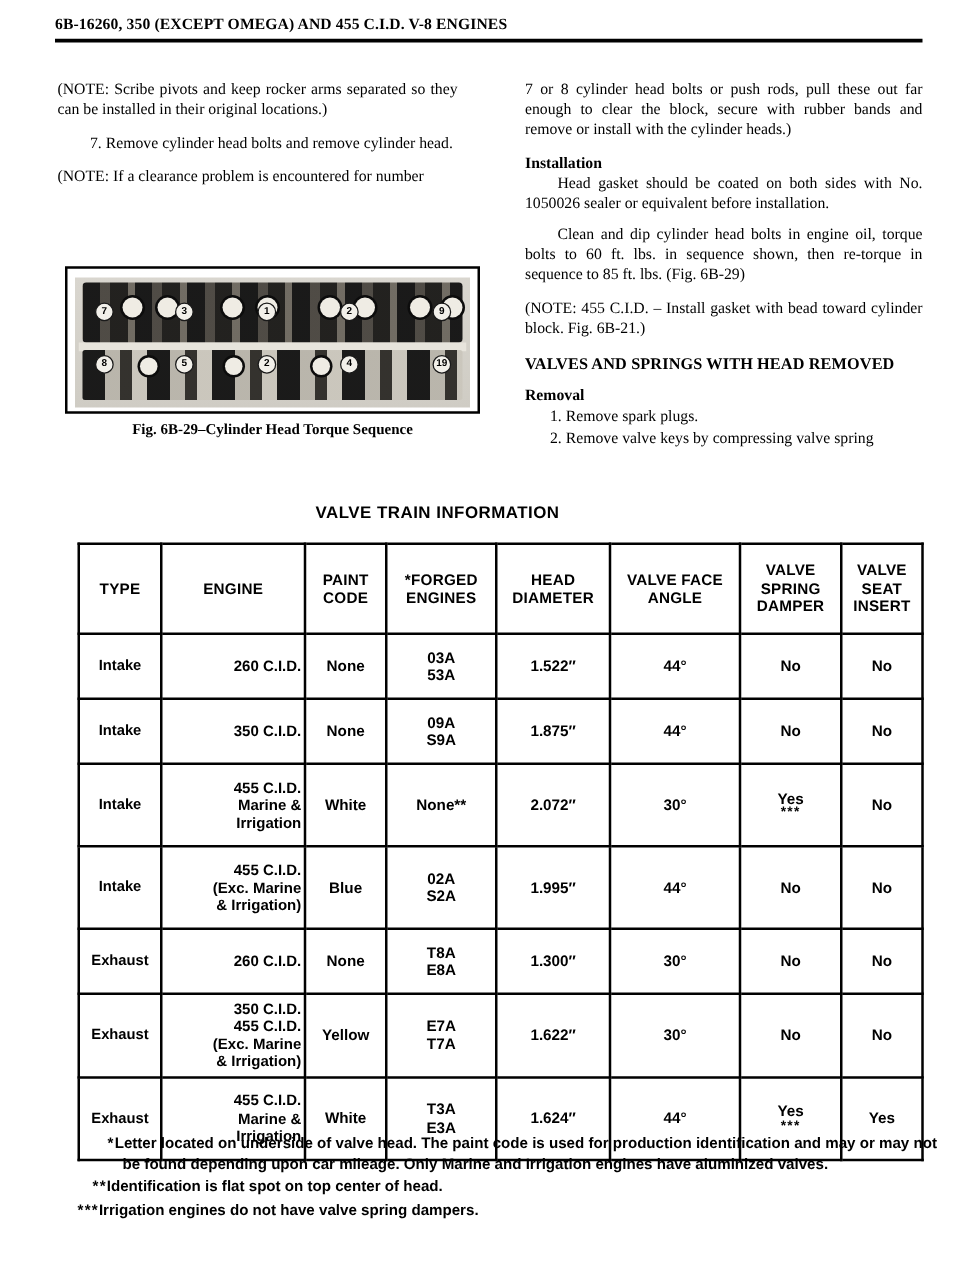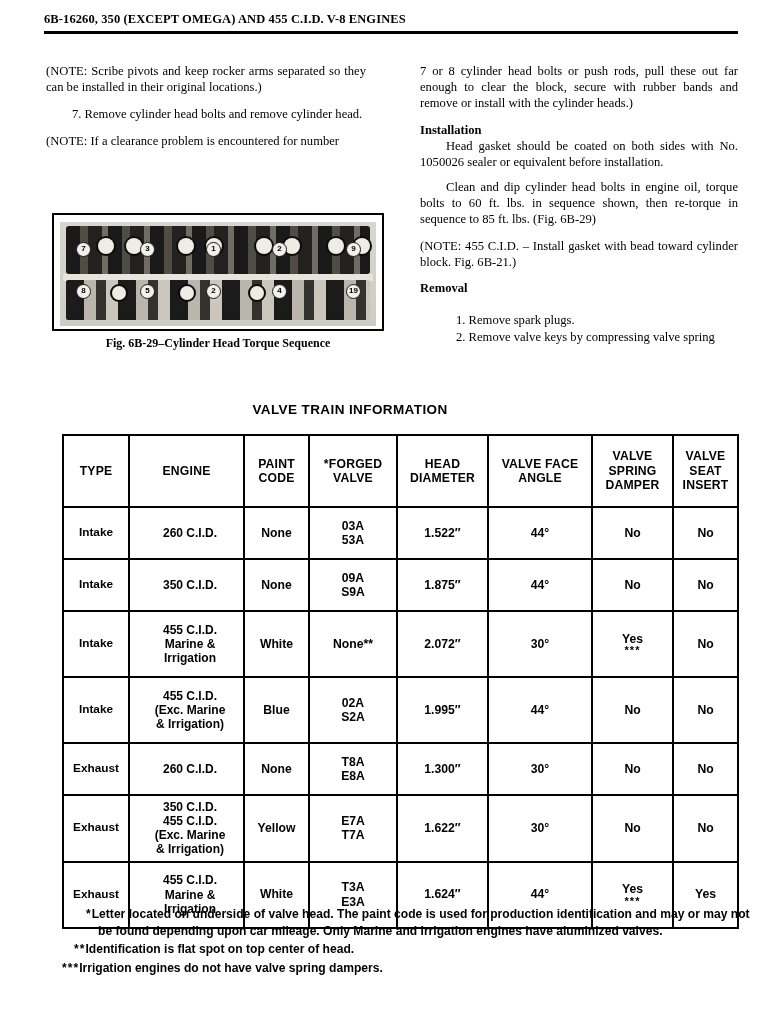--- a/index.html
+++ b/index.html
@@ -69,21 +69,21 @@
     font-size: 12.6px;
     font-weight: bold;
   }
   .col h2 {
     margin: 13px 0 9px 0;
     font-size: 13px;
     font-weight: bold;
     letter-spacing: 0.1px;
   }
   .numlist {
-    margin: 16px;
+    margin: 0;
     padding: 0;
     list-style: none;
   }
   .numlist li {
     padding-left: 36px;
     text-indent: -16px;
     margin-bottom: 1px;
   }
 
   
@@ -215,21 +215,21 @@
   .vt-table thead th {
     height: 62px;
     font-size: 12.2px;
     letter-spacing: 0.2px;
   }
   .vt-table tbody td {
     font-size: 12.2px;
   }
   .vt-table tbody td.cell-type { font-size: 11.8px; }
   .vt-table tbody td.cell-engine {
-    text-align: center;
+    text-align: right;
     padding-left: 9px;
     font-size: 12px;
     margin-top: 42px;
   }
   .row-h1 td { height: 42px; }
   .row-h2 td { height: 42px; }
   .row-h3 td { height: 56px; }
   .stars {
     display: block;
     font-size: 11px;
@@ -318,20 +318,21 @@
     </div>
     <div class="figure-caption">Fig. 6B-29–Cylinder Head Torque Sequence</div>
   </div>
 
   <div class="col col-right">
     <p>7 or 8 cylinder head bolts or push rods, pull these out far enough to clear the block, secure with rubber bands and remove or install with the cylinder heads.)</p>
     <h3>Installation</h3>
     <p class="indent tight">Head gasket should be coated on both sides with No. 1050026 sealer or equivalent before installation.</p>
     <p class="indent">Clean and dip cylinder head bolts in engine oil, torque bolts to 60 ft. lbs. in sequence shown, then re-torque in sequence to 85 ft. lbs. (Fig. 6B-29)</p>
     <p>(NOTE: 455 C.I.D. – Install gasket with bead toward cylinder block. Fig. 6B-21.)</p>
+    <h2>VALVES AND SPRINGS WITH HEAD REMOVED</h2>
     <h3>Removal</h3>
     <ul class="numlist">
       <li>1. Remove spark plugs.</li>
       <li>2. Remove valve keys by compressing valve spring</li>
     </ul>
   </div>
 
   <div class="table-title">VALVE TRAIN INFORMATION</div>
 
   <table class="vt-table">
@@ -343,21 +344,21 @@
       <col class="c-head">
         <col class="c-face">
         <col class="c-spring">
         <col class="c-seat">
     </colgroup>
     <thead>
       <tr>
         <th>TYPE</th>
         <th>ENGINE</th>
         <th>PAINT CODE</th>
-        <th>*FORGED VALVE</th>
+        <th>*FORGED ENGINES</th>
         <th>HEAD DIAMETER</th>
         <th>VALVE FACE ANGLE</th>
         <th>VALVE SPRING DAMPER</th>
         <th>VALVE SEAT INSERT</th>
       </tr>
     </thead>
     <tbody>
         <tr class="row-h1">
           <td class="cell-type">Intake</td>
           <td class="cell-engine">260 C.I.D.</td>

